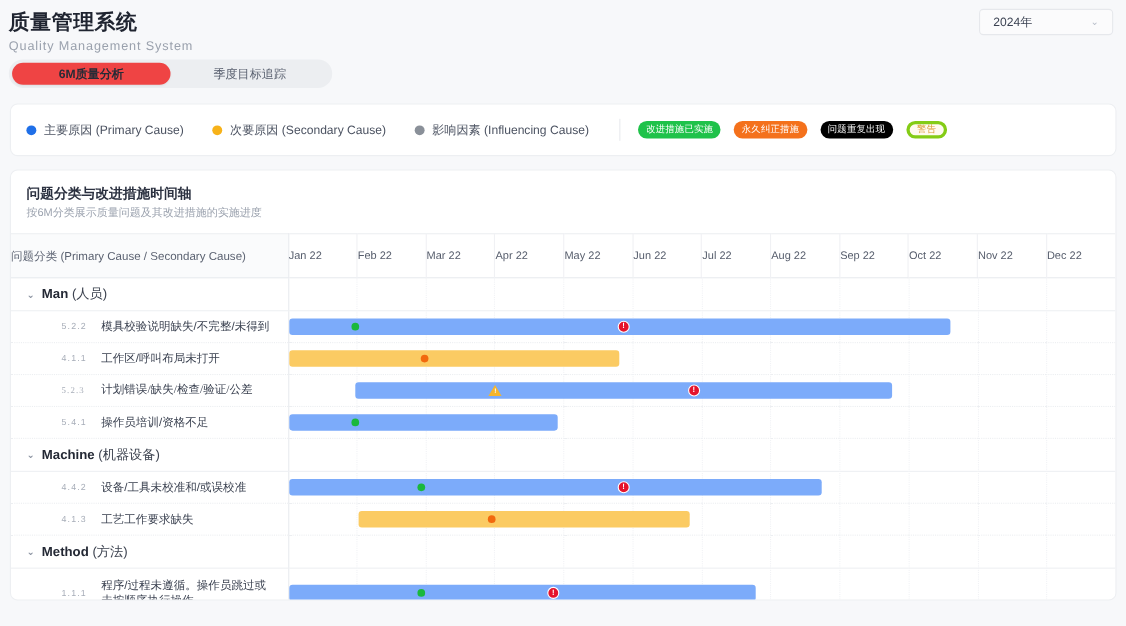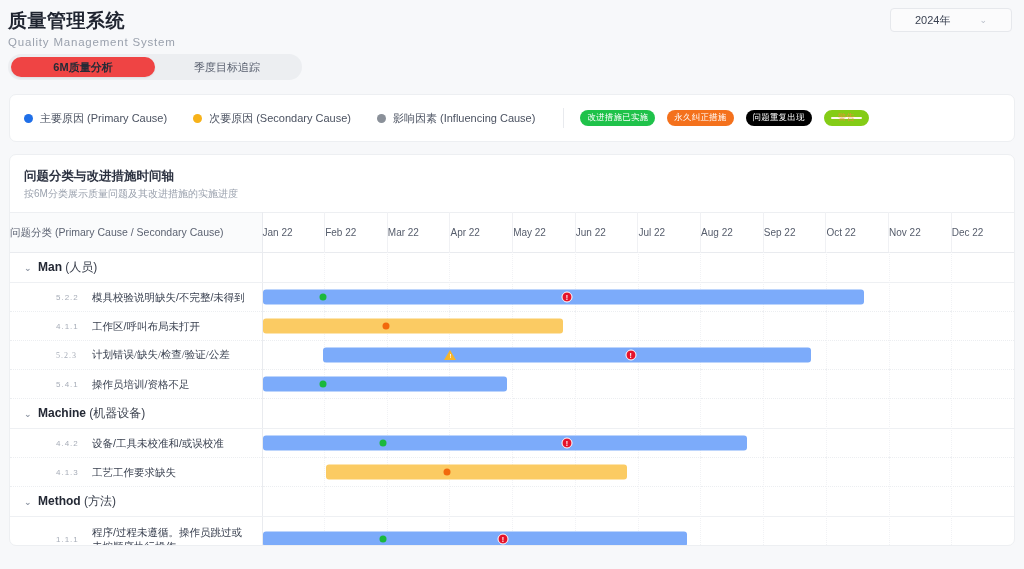--- a/index.html
+++ b/index.html
@@ -33,21 +33,21 @@
     margin-top: 0px;
   }
   .year-select {
     position: absolute;
     top: 8px; right: 12px;
     width: 122px; height: 24px;
     background: #fbfbfc;
     border: 1px solid #e6e8ec;
     border-radius: 4px;
     display: flex; align-items: center;
-    padding: 0 24px;
+    padding: 0 12px;
     font-size: 11px;
     color: #3b4252;
     cursor: pointer;
   }
   .year-select .chev {
     margin-left: auto;
     color: #b8bec9;
     font-size: 9px;
     line-height: 1;
   }
@@ -117,21 +117,21 @@
     padding: 0 7px;
     display: flex; align-items: center; justify-content: center;
     font-size: 8.5px;
     color: #fff;
     white-space: nowrap;
     letter-spacing: .2px;
   }
   .badge.outline {
     background: #fffaf0;
     color: #d99a32;
-    border: 7px solid #84cc16;
+    border: 3px solid #84cc16;
   }
 
   
   .table-card {
     margin-top: 12px;
     height: 392px;
     overflow: hidden;
   }
   .table-head-txt { padding: 12px 14px 10px 14px; }
   .table-title {

